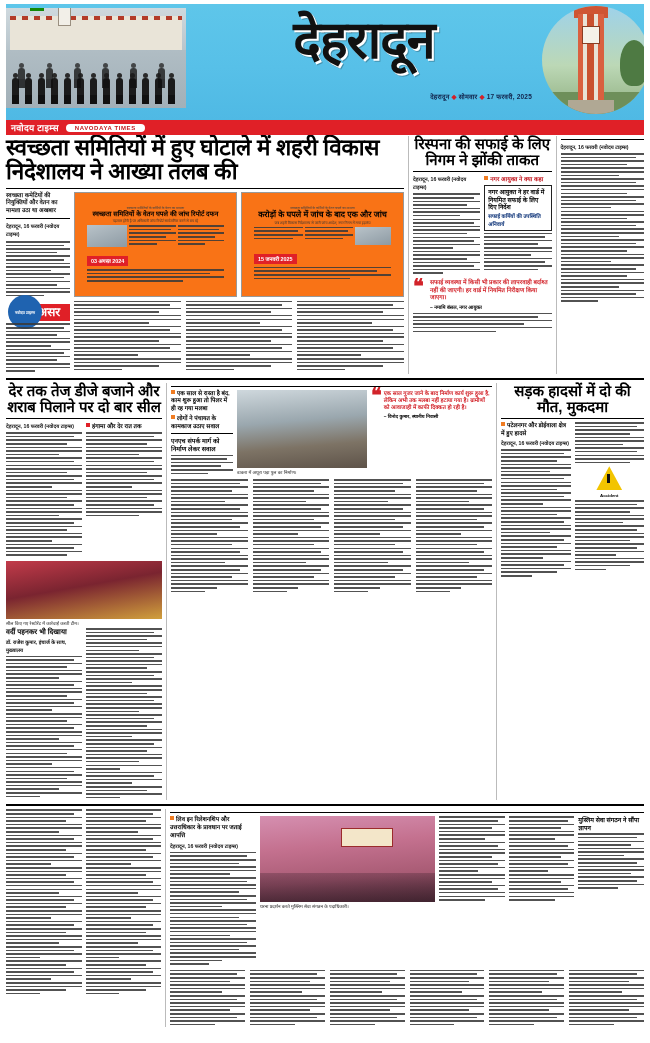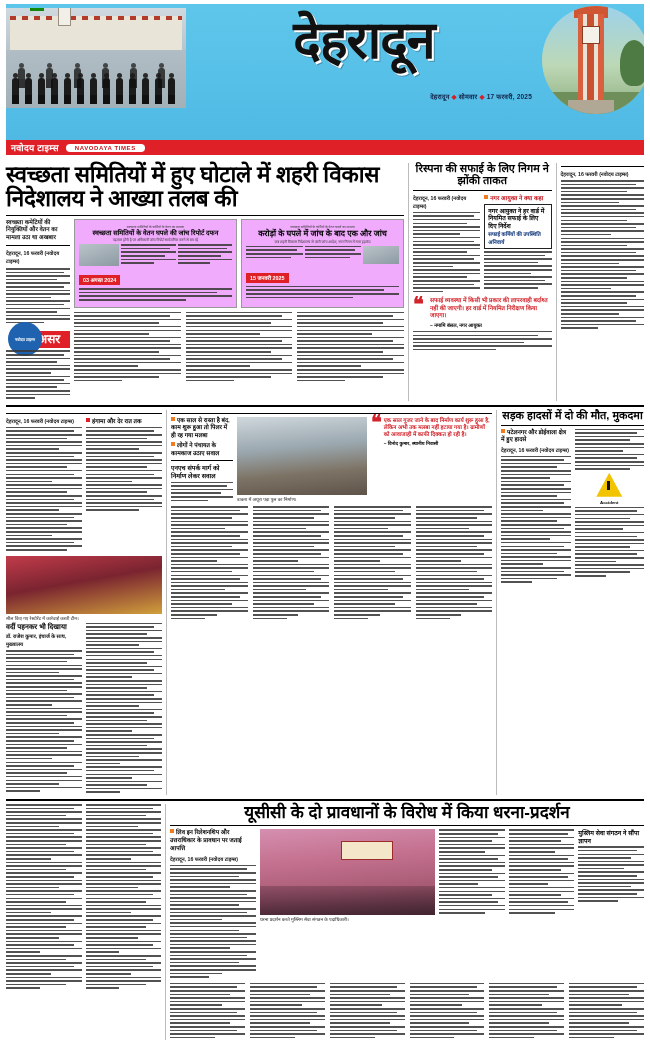--- a/index.html
+++ b/index.html
@@ -8,21 +8,21 @@
     width: 650px; height: 1043px;
     background: #ffffff;
     font-family: "Liberation Serif", "DejaVu Serif", serif;
     color: #000;
     overflow: hidden;
     position: relative;
   }
   .page { width:650px; height:1043px; position:relative; padding:4px 6px 0 6px; }
 
   
-  .masthead { position:relative; height:136px; background:linear-gradient(180deg,#5ec6ea 0%,#57c0e8 55%,#4fb9e4 100%); overflow:hidden; border:0; }
+  .masthead { position:relative; height:116px; background:linear-gradient(180deg,#5ec6ea 0%,#57c0e8 55%,#4fb9e4 100%); overflow:hidden; border:0; }
   .mh-photo-left { position:absolute; left:0; top:4px; width:180px; height:100px;
     background:linear-gradient(180deg,#cfd9de 0%,#b9c6cd 40%,#9fb0b8 100%); overflow:hidden; }
   .parade-bld { position:absolute; left:4px; top:8px; width:172px; height:42px; background:#e9e4d8; border-top:3px solid #b33b2a; }
   .parade-bld:before { content:""; position:absolute; left:0; top:-3px; width:100%; height:4px;
      background:repeating-linear-gradient(90deg,#b33b2a 0 6px, #e9e4d8 6px 12px); }
   .tower-small { position:absolute; left:52px; top:-16px; width:13px; height:34px; background:#f2efe8; border:1px solid #9a8f80; }
   .tower-small:after { content:""; position:absolute; left:3px; top:-8px; width:2px; height:9px; background:#555; }
   .flag-s { position:absolute; left:24px; top:-6px; width:14px; height:9px;
      background:linear-gradient(180deg,#ff9933 0 33%,#fff 33% 66%,#138808 66% 100%); }
   .parade-rows { position:absolute; left:0; bottom:0; width:180px; height:58px;
@@ -57,21 +57,21 @@
   .rs-logo { font-family:"Liberation Sans", sans-serif; font-weight:bold; font-size:9px; color:#fff;
      padding:0 5px; letter-spacing:.3px; }
   .rs-pill { background:#fff; color:#c21a20; font-family:"Liberation Sans", sans-serif; font-weight:bold;
      font-size:6px; border-radius:8px; padding:1px 9px; letter-spacing:.6px; margin-left:2px; }
   .rs-url { position:absolute; left:0; right:0; text-align:center; color:#fff; font-weight:bold;
      font-family:"Liberation Sans", sans-serif; font-size:9.5px; letter-spacing:.4px; }
 
   
   .hl { font-family:"Liberation Sans", sans-serif; font-weight:bold; color:#000; line-height:1.08; }
   .lead-hl { font-size:22.5px; letter-spacing:-.3px; }
-  .sec-hl  { font-size:11px; }
+  .sec-hl  { font-size:15px; }
   .sub-hl  { font-size:15px; }
   .kicker { font-size:6px; font-weight:bold; font-family:"Liberation Sans", sans-serif; }
   .byline { font-size:5.2px; font-weight:bold; font-family:"Liberation Sans", sans-serif; color:#111; }
   .rule { border-top:1px solid #000; }
   .rule-th { border-top:2px solid #000; }
   .vline { border-left:1px solid #bbb; }
 
   
   .bodytext { --lh:3.6px; }
   .bodytext .ln { height:1.55px; background:#3a3a3a; margin-bottom:2.05px; opacity:.88; }
@@ -80,21 +80,21 @@
   .bodytext .ln.s60 { width:60%; }
   .bodytext .ln.s45 { width:45%; }
   .bodytext .ln.s70 { width:70%; }
 
   .bullet { display:inline-block; width:4px; height:4px; background:#f07c22; margin-right:2px; vertical-align:1px; }
   .redbul { display:inline-block; width:4px; height:4px; background:#e02027; margin-right:2px; vertical-align:1px; }
 
   .photo { background:linear-gradient(160deg,#b9c3c9,#8d9aa3); position:relative; overflow:hidden; }
   .cap { font-size:4.6px; color:#222; font-family:"Liberation Sans", sans-serif; margin-top:1px; }
 
-  .clip { border:1px solid #999; background:#f0abfc; padding:4px; }
+  .clip { border:1px solid #999; background:#f97316; padding:12px; }
   .clip-hd { font-family:"Liberation Sans", sans-serif; font-weight:bold; font-size:6.6px; text-align:center; line-height:1.15; }
   .clip-sub { font-size:3.6px; text-align:center; color:#333; margin-top:1px; }
   .datestamp { display:inline-block; background:#e02027; color:#fff; font-family:"Liberation Sans", sans-serif;
      font-weight:bold; font-size:5.4px; padding:1px 4px; }
 
   .badge-asar { position:relative; display:inline-block; }
   .asar-seal { position:absolute; left:-16px; top:-7px; width:34px; height:34px; border-radius:50%;
      background:#1f63b0; color:#fff; font-size:4px; font-family:"Liberation Sans", sans-serif;
      display:flex; align-items:center; justify-content:center; text-align:center; font-weight:bold; }
   .asar-box { background:#e02027; color:#fff; font-family:"Liberation Sans", sans-serif; font-weight:bold;
@@ -169,21 +169,21 @@
         <div class="ct-base"></div>
       </div>
     </div>
   </div>
 
   <div class="redstrip">
     <span class="rs-logo">नवोदय टाइम्स</span>
     <span class="rs-pill">NAVODAYA TIMES</span>
   </div>
 
-  <div class="row" style="margin-top:8px;">
+  <div class="row" style="margin-top:1px;">
 
     <div class="col" style="width:402px; padding-right:4px;">
       <div class="hl lead-hl">स्वच्छता समितियों में हुए घोटाले में शहरी विकास निदेशालय ने आख्या तलब की</div>
       <div class="rule" style="margin-top:3px;"></div>
 
       <div class="row" style="margin-top:3px;">
 
         <div class="col" style="width:68px; padding-right:4px;">
           <div class="kicker" style="line-height:1.3; color:#111;">स्वच्छता कमेटियों की नियुक्तियों और वेतन का मामला उठा था अखबार</div>
           <div class="rule" style="margin:3px 0;"></div>
@@ -481,20 +481,21 @@
           <div class="ln s45"></div>
       </div>
     </div>
   </div>
 
   <div class="rule-th" style="margin:4px 0 3px 0;"></div>
 
   <div class="row">
 
     <div class="col" style="width:160px; padding-right:4px;">
+      <div class="hl sub-hl" style="text-align:center">देर तक तेज डीजे बजाने और शराब पिलाने पर दो बार सील</div>
       <div class="rule" style="margin:3px 0;"></div>
       <div class="row" style="gap:4px;">
         <div style="flex:1">
           <div class="byline">देहरादून, 16 फरवरी (नवोदय टाइम्स)</div>
           <div class="bodytext" style="margin-top:2px">
             <div class="ln"></div>
               <div class="ln s90"></div>
               <div class="ln"></div>
               <div class="ln s80"></div>
             <div class="ln"></div>
@@ -1044,21 +1045,20 @@
             <div class="ln s60"></div>
           <div class="ln"></div>
             <div class="ln"></div>
             <div class="ln s80"></div>
             <div class="ln s45"></div>
         </div>
       </div>
     </div>
 
     <div class="col vline" style="width:482px; padding-left:4px;">
-      <div class="hl" style="font-size:17px;text-align:center">यूसीसी के दो प्रावधानों के विरोध में किया धरना-प्रदर्शन</div>
       <div class="rule" style="margin:3px 0;"></div>
 
       <div class="row" style="gap:4px;">
         <div style="width:86px">
           <div class="kicker" style="line-height:1.3"><span class="bullet"></span><span>लिव इन रिलेशनशिप और उत्तराधिकार के प्रावधान पर जताई आपत्ति</span></div>
           <div class="byline" style="margin-top:2px">देहरादून, 16 फरवरी (नवोदय टाइम्स)</div>
           <div class="bodytext" style="margin-top:2px">
             <div class="ln"></div>
               <div class="ln s90"></div>
               <div class="ln"></div>

